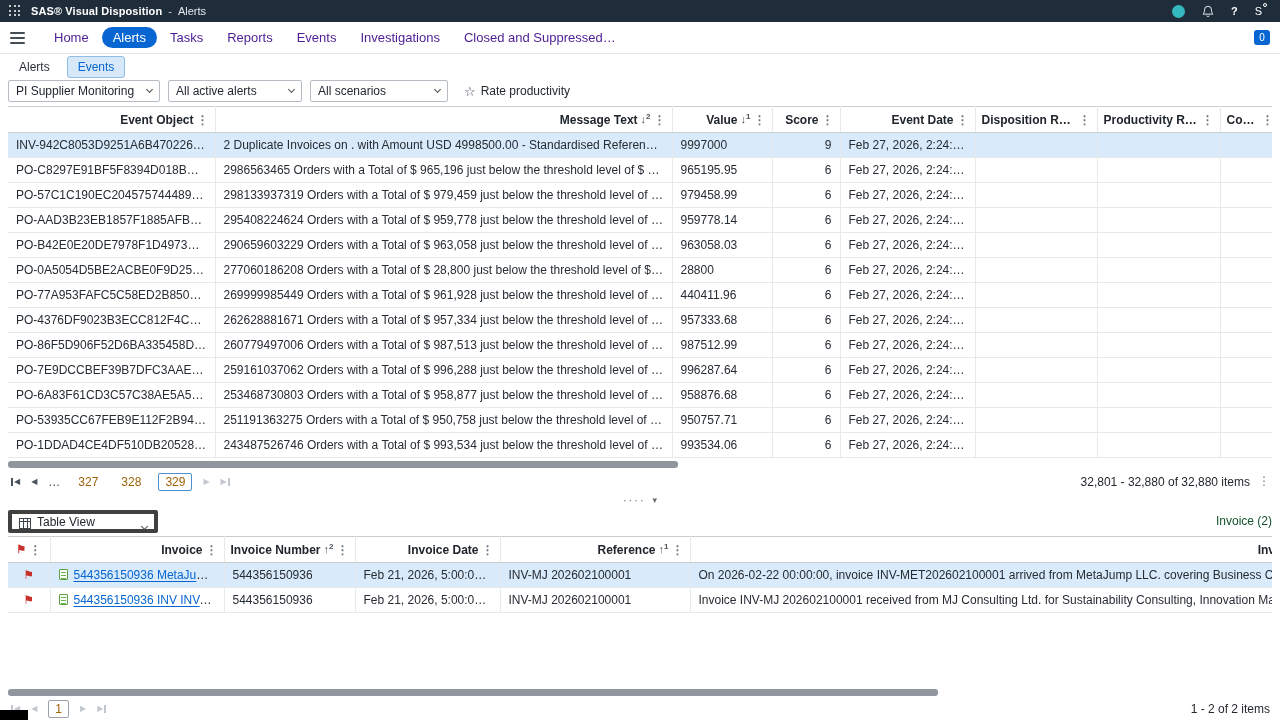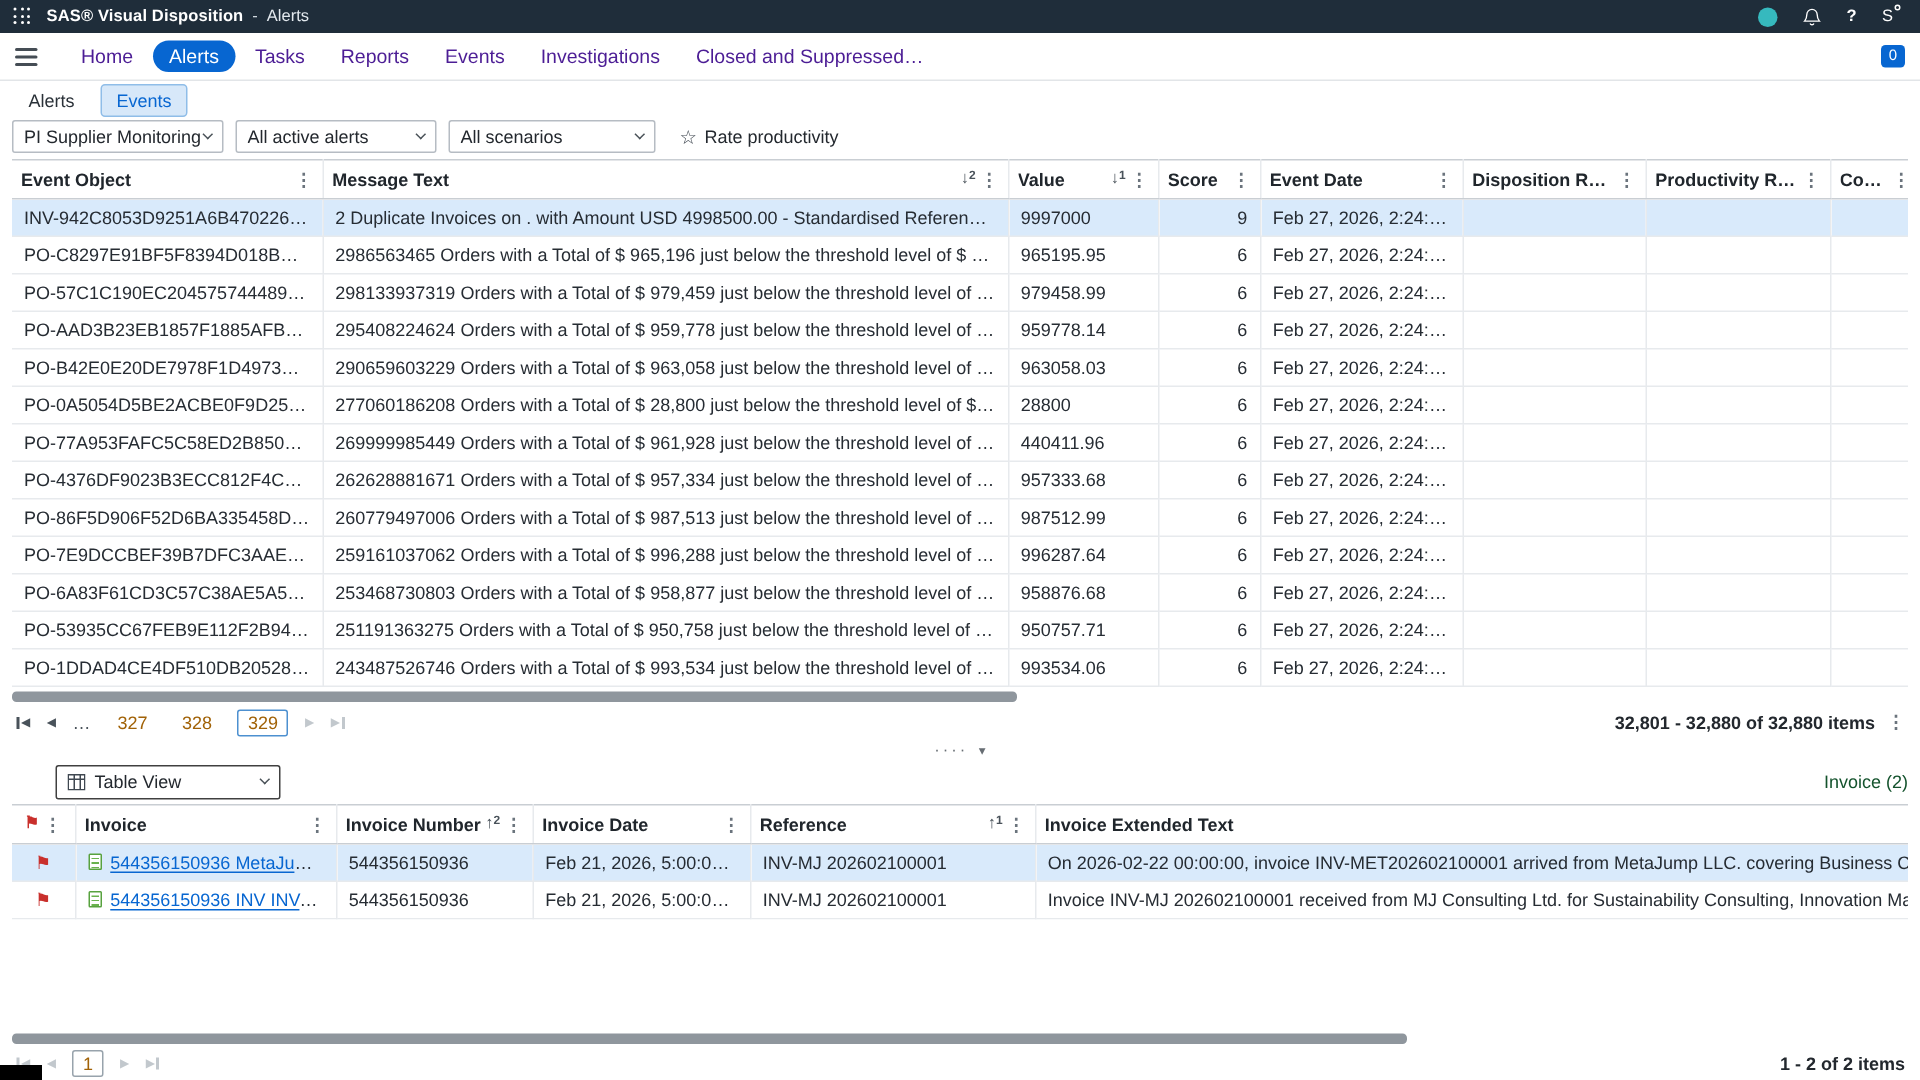--- a/index.html
+++ b/index.html
@@ -33,41 +33,41 @@
     border-radius:3px; font-size:10px; display:flex; align-items:center; justify-content:center; padding:0 4px; }
   
   .subtabs { height:26px; flex:0 0 26px; display:flex; align-items:center; gap:6px; padding:0 8px; }
   .subtab { padding:3px 10px; font-size:12px; color:#2a3138; border:1px solid transparent; border-radius:3px; cursor:pointer; }
   .subtab.active { background:#d7e8f9; border-color:#8fbde8; color:var(--accent,#0766d1); }
   
   .filters { height:26px; flex:0 0 26px; display:flex; align-items:center; gap:8px; padding:0 8px 4px; }
   .select { display:flex; align-items:center; border:1px solid #b6bcc3; border-radius:2px; height:22px;
     padding:0 7px; background:#fff; cursor:pointer; }
   .select .sel-label { white-space:nowrap; overflow:hidden; text-overflow:ellipsis; }
-  .w1 { width:141px; } .w2 { width:134px; } .w3 { width:138px; }
+  .w1 { width:152px; } .w2 { width:134px; } .w3 { width:138px; }
   .chev { width:5px; height:5px; border-right:1.4px solid #4a5258; border-bottom:1.4px solid #4a5258;
     transform:rotate(45deg); display:inline-block; margin-left:auto; margin-top:-3px; flex:0 0 auto; }
   .rate { display:flex; align-items:center; gap:5px; margin-left:8px; cursor:pointer; }
   .star { font-size:13px; color:#3f4750; line-height:1; }
   
   .table-wrap { margin:0 8px; overflow:hidden; flex:0 0 auto; }
   table { border-collapse:collapse; table-layout:fixed; }
   .events-table { width:1272px; }
   .events-table col:nth-child(1){width:207px} .events-table col:nth-child(2){width:457px}
   .events-table col:nth-child(3){width:100px} .events-table col:nth-child(4){width:68px}
   .events-table col:nth-child(5){width:135px} .events-table col:nth-child(6){width:122px}
   .events-table col:nth-child(7){width:123px} .events-table col:nth-child(8){width:60px}
   .detail-table { width:1382px; }
   .detail-table col:nth-child(1){width:42px} .detail-table col:nth-child(2){width:174px}
   .detail-table col:nth-child(3){width:131px} .detail-table col:nth-child(4){width:145px}
   .detail-table col:nth-child(5){width:190px} .detail-table col:nth-child(6){width:700px}
   th, td { border-right:1px solid #e7eaed; padding:0 8px; height:25px; font-size:12px;
     white-space:nowrap; overflow:hidden; text-overflow:ellipsis; text-align:left; font-weight:normal; }
   thead th { height:26px; border-top:1px solid #c9ced3; border-bottom:1px solid #c9ced3;
-    font-weight:bold; color:#20262c; padding:0 6px; }
+    font-weight:bold; color:#20262c; padding:0 6px;text-align:right; }
   tbody td { border-bottom:1px solid #e7eaed; color:#262c33; }
   tr.selected td { background:var(--selected-row,#d9eafb); }
   .th-in { display:flex; align-items:center; gap:3px; height:100%; }
   .th-label { flex:1 1 auto; overflow:hidden; text-overflow:ellipsis; }
   .ta-right { text-align:right; }
   .ta-center { text-align:center; }
   .ta-center .th-in { justify-content:center; }
   .kebab { color:#6b747d; font-size:12px; cursor:pointer; flex:0 0 auto; line-height:1; }
   .sort-ind { display:inline-flex; align-items:flex-start; color:#49525a; font-size:11px; line-height:1; flex:0 0 auto; }
   .sort-n { font-size:8px; margin-top:-1px; }
@@ -87,30 +87,30 @@
   .pager-row { height:24px; flex:0 0 24px; display:flex; align-items:center; padding:0 10px; }
   .pager-row.bottom { height:22px; flex:0 0 22px; }
   .pager { display:flex; align-items:center; gap:11px; color:#49525a; }
   .pg-btn { font-size:8px; color:#49525a; cursor:pointer; display:inline-flex; align-items:center; line-height:1; }
   .pg-btn .bar { display:inline-block; width:2px; height:8px; background:currentColor; margin:0 1px; }
   .pg-btn.disabled { color:#c2c8cd; }
   .pg-ell { color:#49525a; cursor:pointer; letter-spacing:1px; }
   .pg-num { padding:1px 6px; color:#a16207; cursor:pointer; }
   .pg-num.current { border:1px solid #4d90d0; border-radius:2px; background:#fff; }
   .pg-num.current-muted { border:1px solid #98a3ac; border-radius:2px; background:#fff; }
-  .pager-right { margin-left:auto; display:flex; align-items:flex-start; gap:8px; color:#23282e;font-weight:bold; }
+  .pager-right { margin-left:auto; display:flex; align-items:flex-start; gap:8px; color:#23282e; }
   
   .splitter { height:12px; flex:0 0 12px; display:flex; align-items:center; justify-content:center; gap:7px;
     color:#676d73; cursor:row-resize; }
   .splitter .dots { font-size:11px; letter-spacing:2px; line-height:1; }
   .split-chev { font-size:9px; line-height:1; cursor:pointer; color:#676d73; }
   
   .detail-toolbar { height:30px; flex:0 0 30px; display:flex; align-items:center; padding:0 8px; }
-  .view-select { display:flex; align-items:center; gap:6px; border:1px solid #404040; border-radius:2px;
-    height:23px; padding:0 7px; width:150px; cursor:pointer; background:#fff;margin-left:29px; }
+  .view-select { display:flex; align-items:flex-end; gap:6px; border:4px solid #404040; border-radius:2px;
+    height:23px; padding:0 7px; width:150px; cursor:pointer; background:#fff; }
   .context-label { margin-left:auto; color:#14532d; }
   .spacer { flex:1 1 auto; }
   .corner-artifact { position:fixed; left:0; bottom:0; width:28px; height:10px; background:#000; }
 </style>
 </head>
 <body>
 
 <div class="app-bar">
   <span class="grid-icon">
       <i></i>

